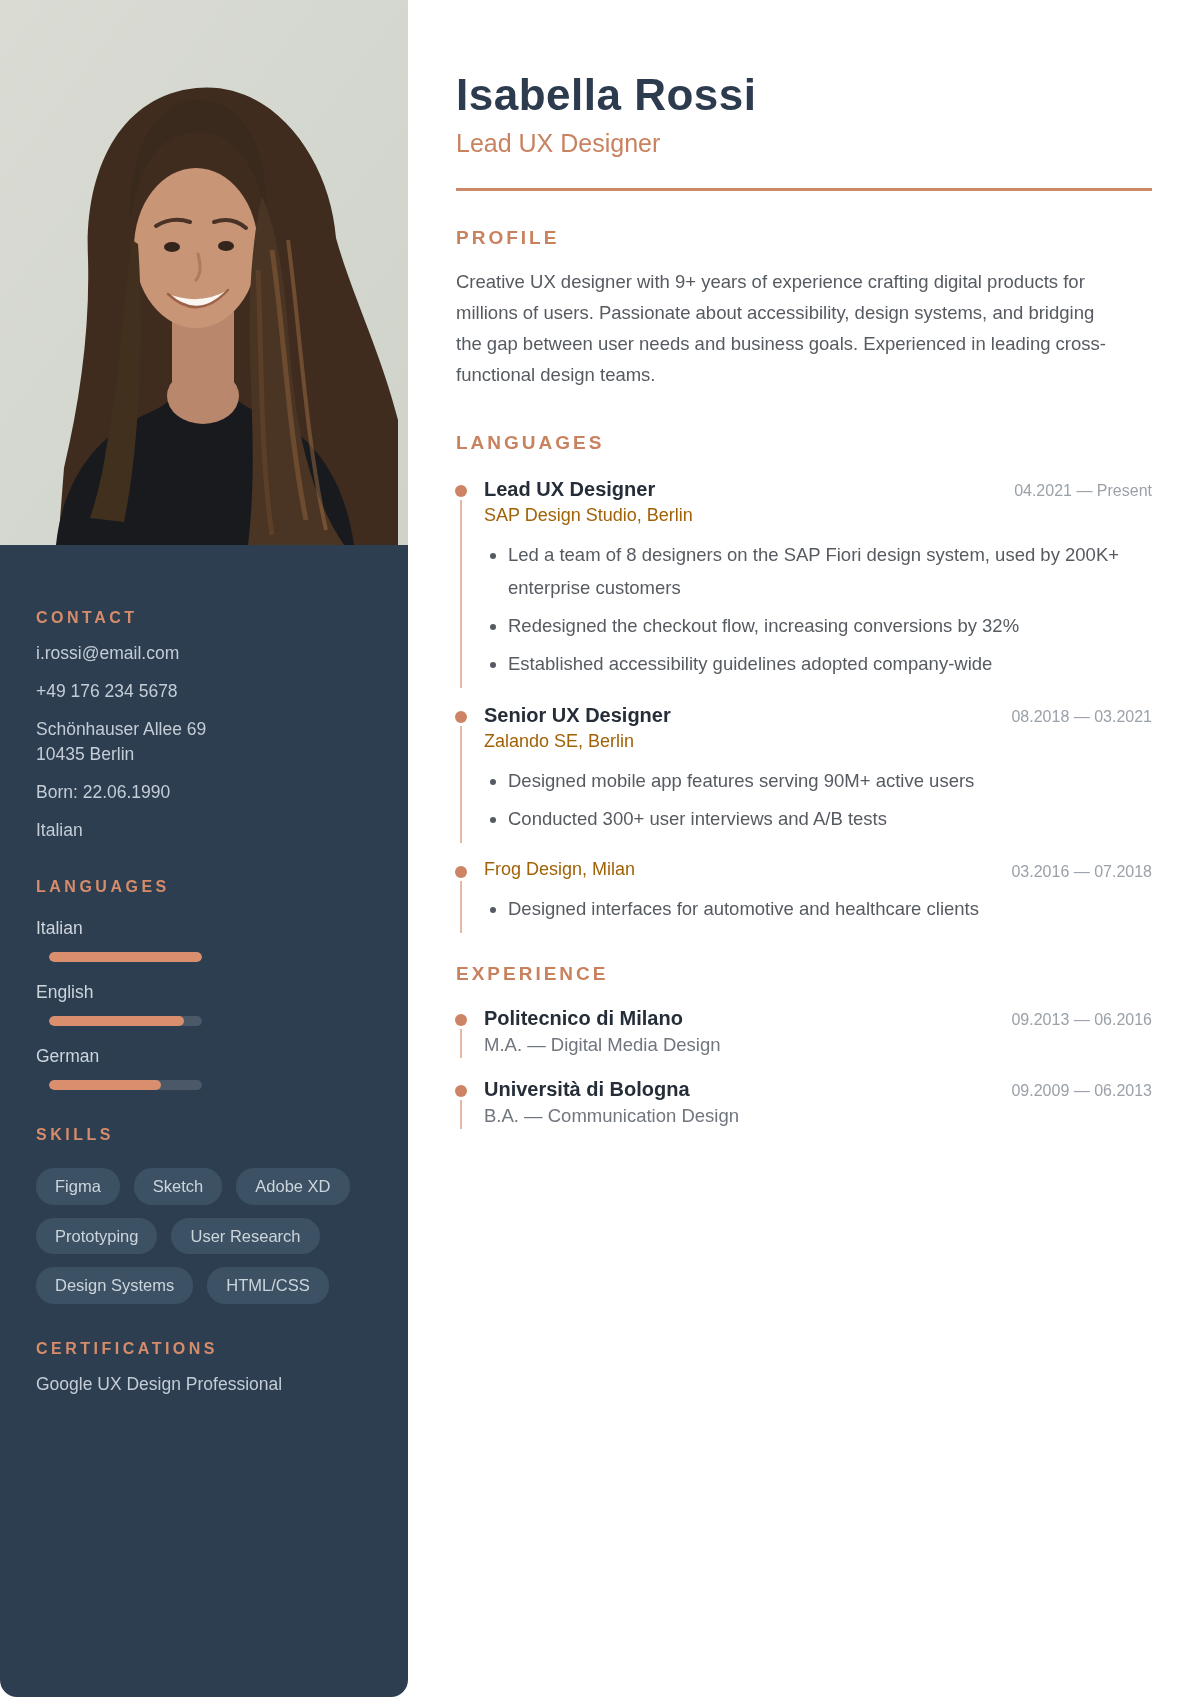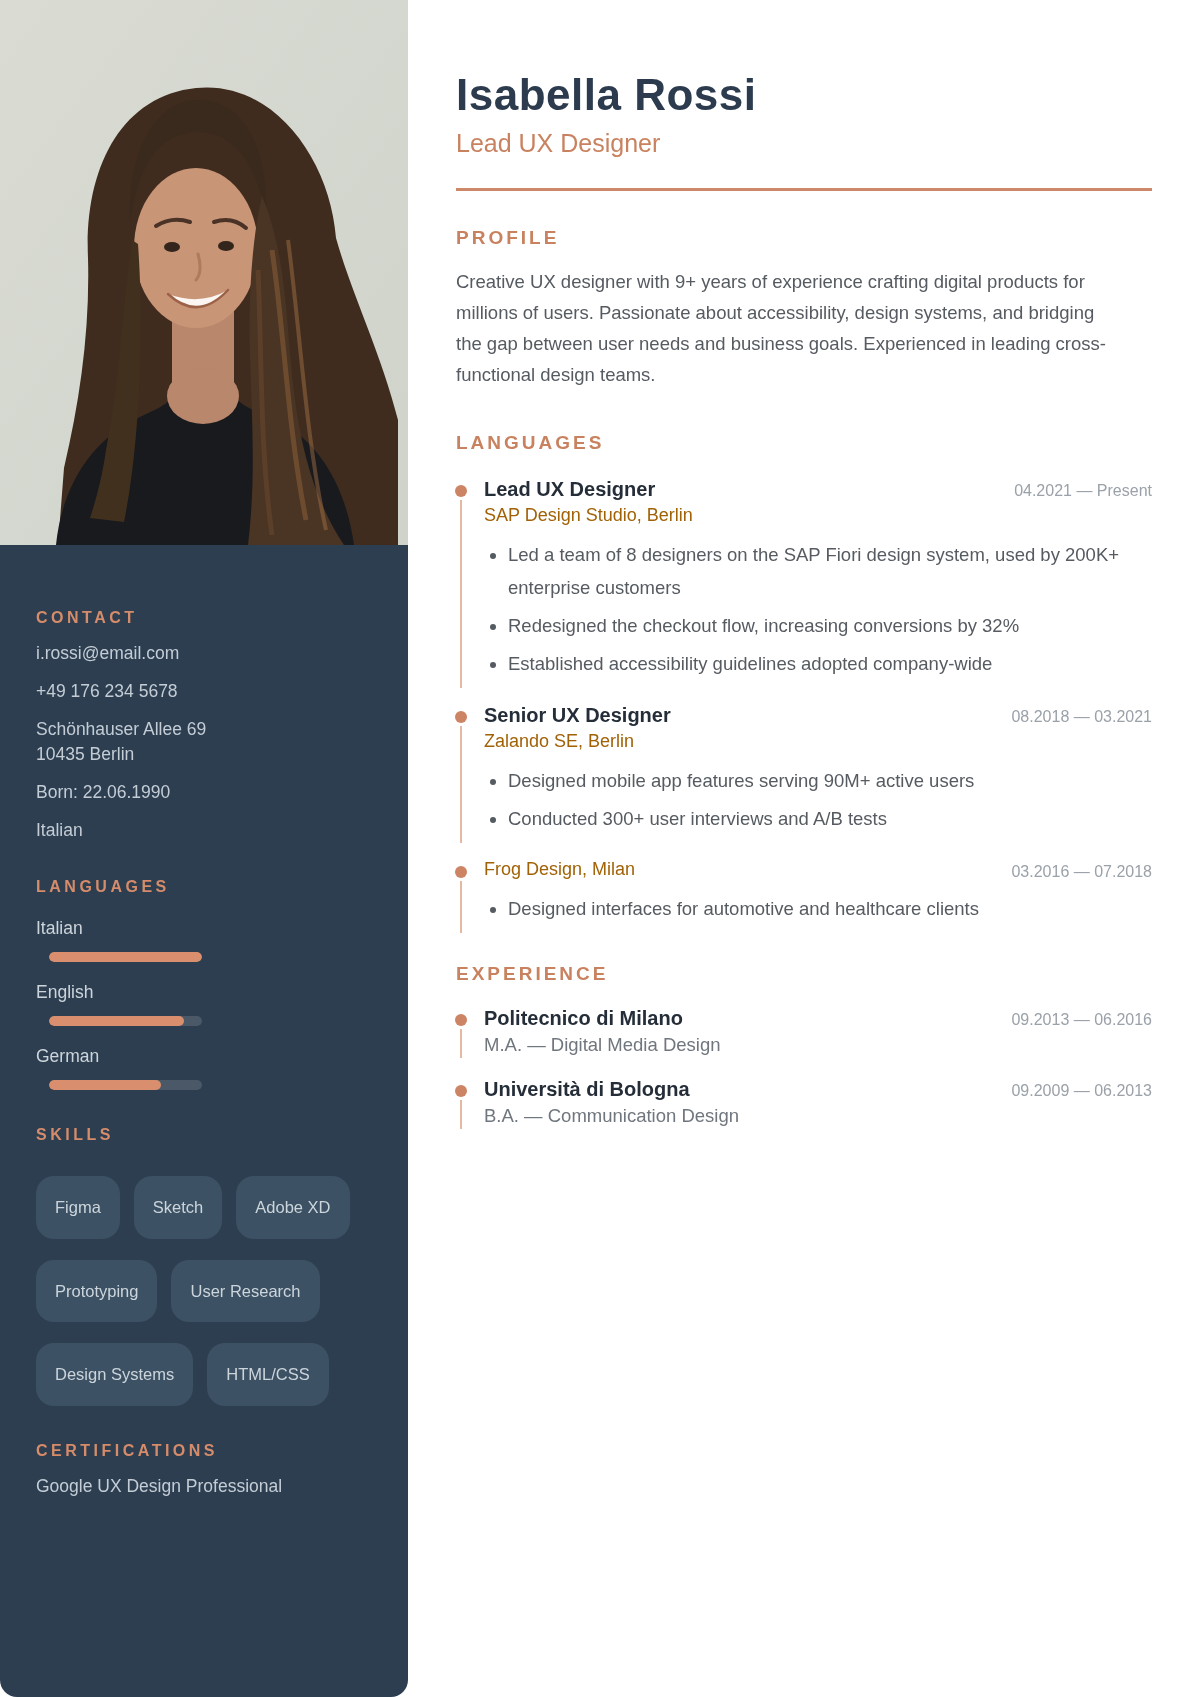--- a/index.html
+++ b/index.html
@@ -16,21 +16,21 @@
   .side-item.tight{margin-top:2px;}
   .section-gap{margin-top:36px;}
 
   .lang-item{margin-top:20px;}
   .lang-item:first-of-type{margin-top:22px;}
   .lang-label{font-size:17.5px;color:#cdd5dc;}
   .bar-track{position:relative;width:153px;height:10px;border-radius:5px;background:#4a5867;margin:13px 0 0 13px;overflow:hidden;}
   .bar-fill{position:absolute;left:0;top:0;height:10px;border-radius:5px;background:#d98f6d;}
 
   .chips{display:flex;flex-wrap:wrap;gap:13px 14px;margin-top:24px;width:340px;}
-  .chip{background:#3c5163;color:#ccd5dc;font-size:16.5px;line-height:1;padding:23px 19px;border-radius:18px;white-space:nowrap;margin-top:8px;}
+  .chip{background:#3c5163;color:#ccd5dc;font-size:16.5px;line-height:1;padding:10px 19px;border-radius:18px;white-space:nowrap;}
 
   .cert-item{font-size:17.5px;color:#c4cdd6;line-height:28px;}
   .cert-list{margin-top:12px;}
 
   
   .main{margin-left:408px;padding:70px 48px 0 48px;}
   .name{font-size:44px;font-weight:bold;color:#2c3b4e;margin:0;letter-spacing:.5px;}
   .job-title{font-size:25px;color:#c9825f;margin-top:9px;}
   .divider{height:3px;background:#cd8869;border:none;margin:30px 0 0 0;}
   .m-heading{color:#c9825f;font-size:19px;font-weight:bold;letter-spacing:3px;margin:0;}

